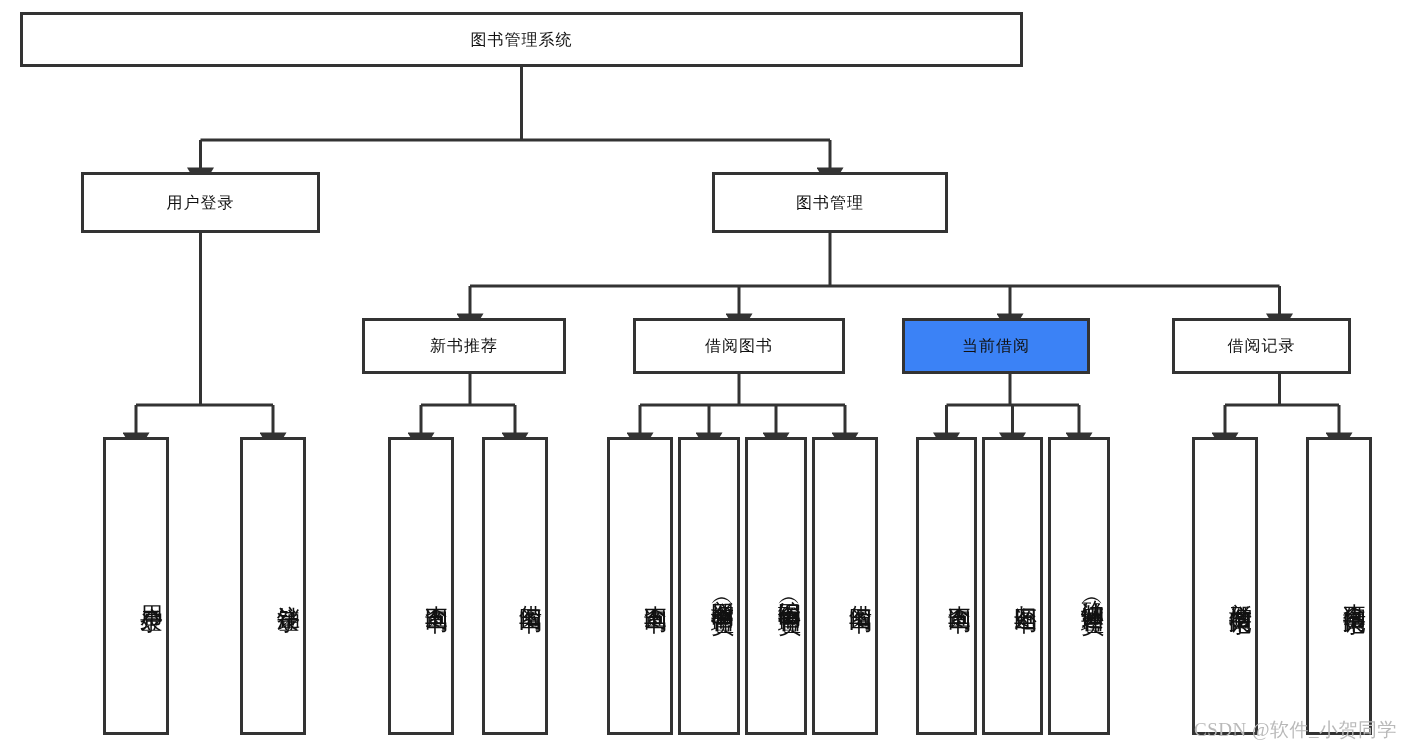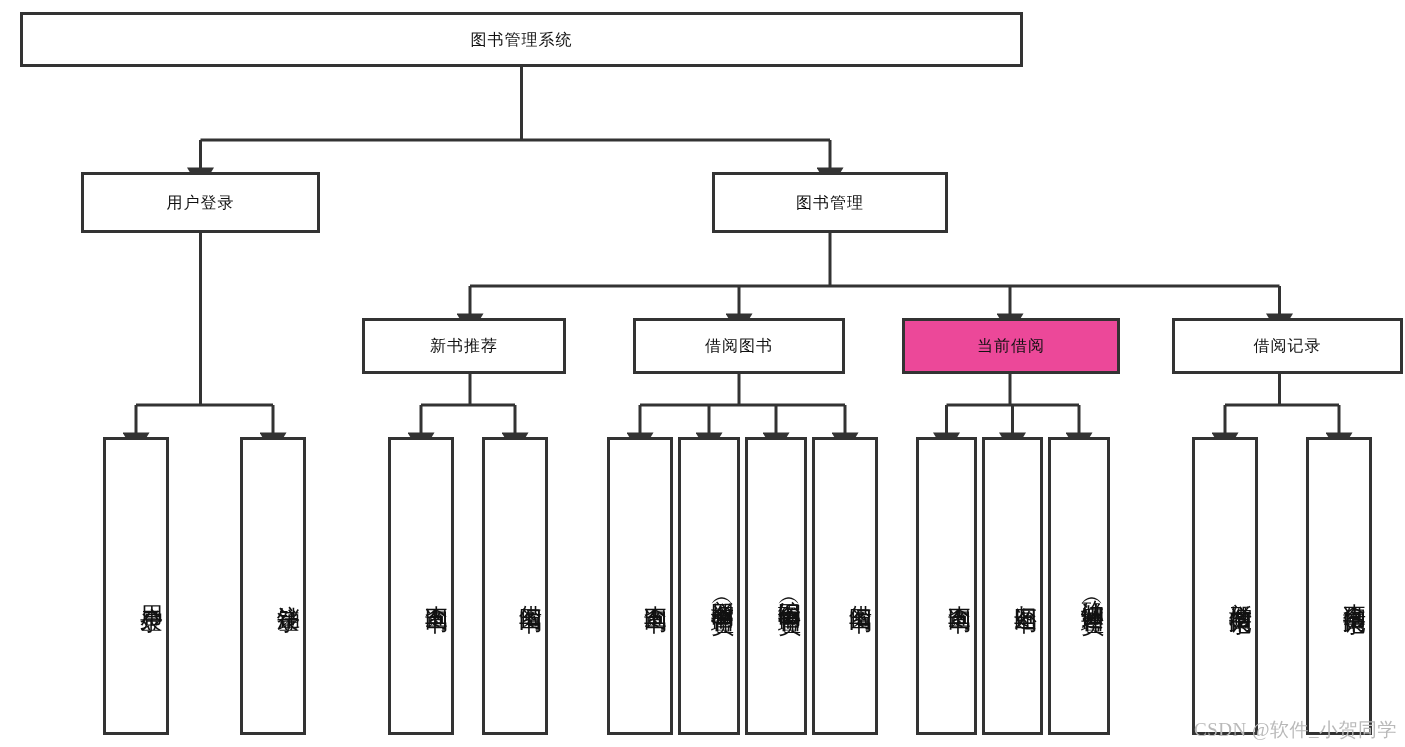--- a/index.html
+++ b/index.html
@@ -117,23 +117,23 @@
   <div class="node node-h node-root" style="left: 20px; top: 12px; width: 1003px; height: 55px; border-color: rgb(51, 51, 51); background: rgb(255, 255, 255); color: rgb(17, 17, 17);">图书管理系统</div>
 
   <div class="node node-h" style="left: 81px; top: 172px; width: 239px; height: 61px; border-color: rgb(51, 51, 51); background: rgb(255, 255, 255); color: rgb(17, 17, 17);">用户登录</div>
 
   <div class="node node-h" style="left: 712px; top: 172px; width: 236px; height: 61px; border-color: rgb(51, 51, 51); background: rgb(255, 255, 255); color: rgb(17, 17, 17);">图书管理</div>
 
   <div class="node node-h" style="left: 362px; top: 318px; width: 204px; height: 56px; border-color: rgb(51, 51, 51); background: rgb(255, 255, 255); color: rgb(17, 17, 17);">新书推荐</div>
 
   <div class="node node-h" style="left: 633px; top: 318px; width: 212px; height: 56px; border-color: rgb(51, 51, 51); background: rgb(255, 255, 255); color: rgb(17, 17, 17);">借阅图书</div>
 
-  <div class="node node-h" style="left: 902px; top: 318px; width: 218px; height: 56px; border-color: rgb(51, 51, 51); background: #ec4899; color: rgb(17, 17, 17);">当前借阅</div>
+  <div class="node node-h" style="left: 902px; top: 318px; width: 188px; height: 56px; border-color: rgb(51, 51, 51); background: #3b82f6; color: rgb(17, 17, 17);">当前借阅</div>
 
-  <div class="node node-h" style="left: 1172px; top: 318px; width: 231px; height: 56px; border-color: rgb(51, 51, 51); background: rgb(255, 255, 255); color: rgb(17, 17, 17);">借阅记录</div>
+  <div class="node node-h" style="left: 1172px; top: 318px; width: 179px; height: 56px; border-color: rgb(51, 51, 51); background: rgb(255, 255, 255); color: rgb(17, 17, 17);">借阅记录</div>
 
   <div class="node node-v" style="left: 103px; top: 437px; width: 66px; height: 298px; border-color: rgb(51, 51, 51); background: rgb(255, 255, 255); color: rgb(17, 17, 17);">用户登录</div>
 
   <div class="node node-v" style="left: 240px; top: 437px; width: 66px; height: 298px; border-color: rgb(51, 51, 51); background: rgb(255, 255, 255); color: rgb(17, 17, 17);">注销登录</div>
 
   <div class="node node-v" style="left: 388px; top: 437px; width: 66px; height: 298px; border-color: rgb(51, 51, 51); background: rgb(255, 255, 255); color: rgb(17, 17, 17);">查询图书</div>
 
   <div class="node node-v" style="left: 482px; top: 437px; width: 66px; height: 298px; border-color: rgb(51, 51, 51); background: rgb(255, 255, 255); color: rgb(17, 17, 17);">借阅图书</div>
 
   <div class="node node-v" style="left: 607px; top: 437px; width: 66px; height: 298px; border-color: rgb(51, 51, 51); background: rgb(255, 255, 255); color: rgb(17, 17, 17);">查询图书</div>

